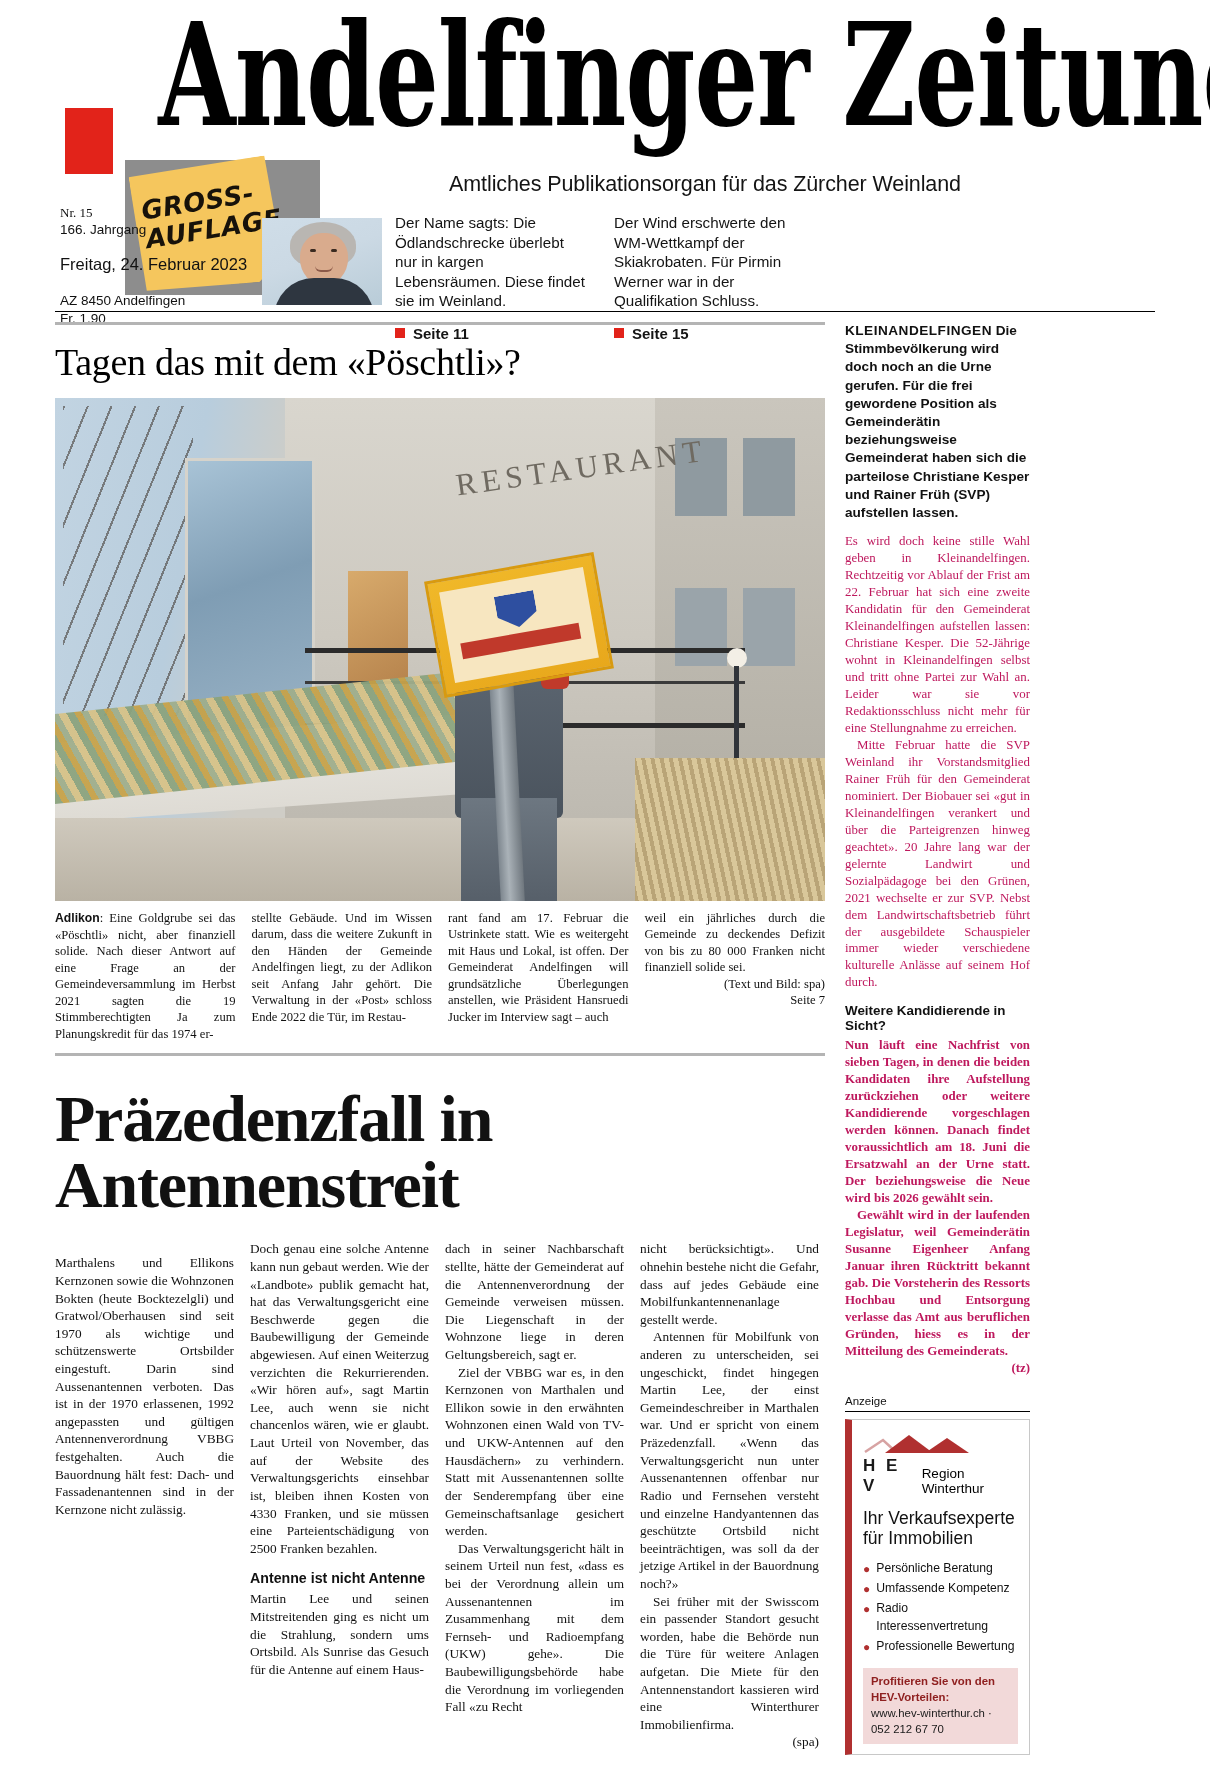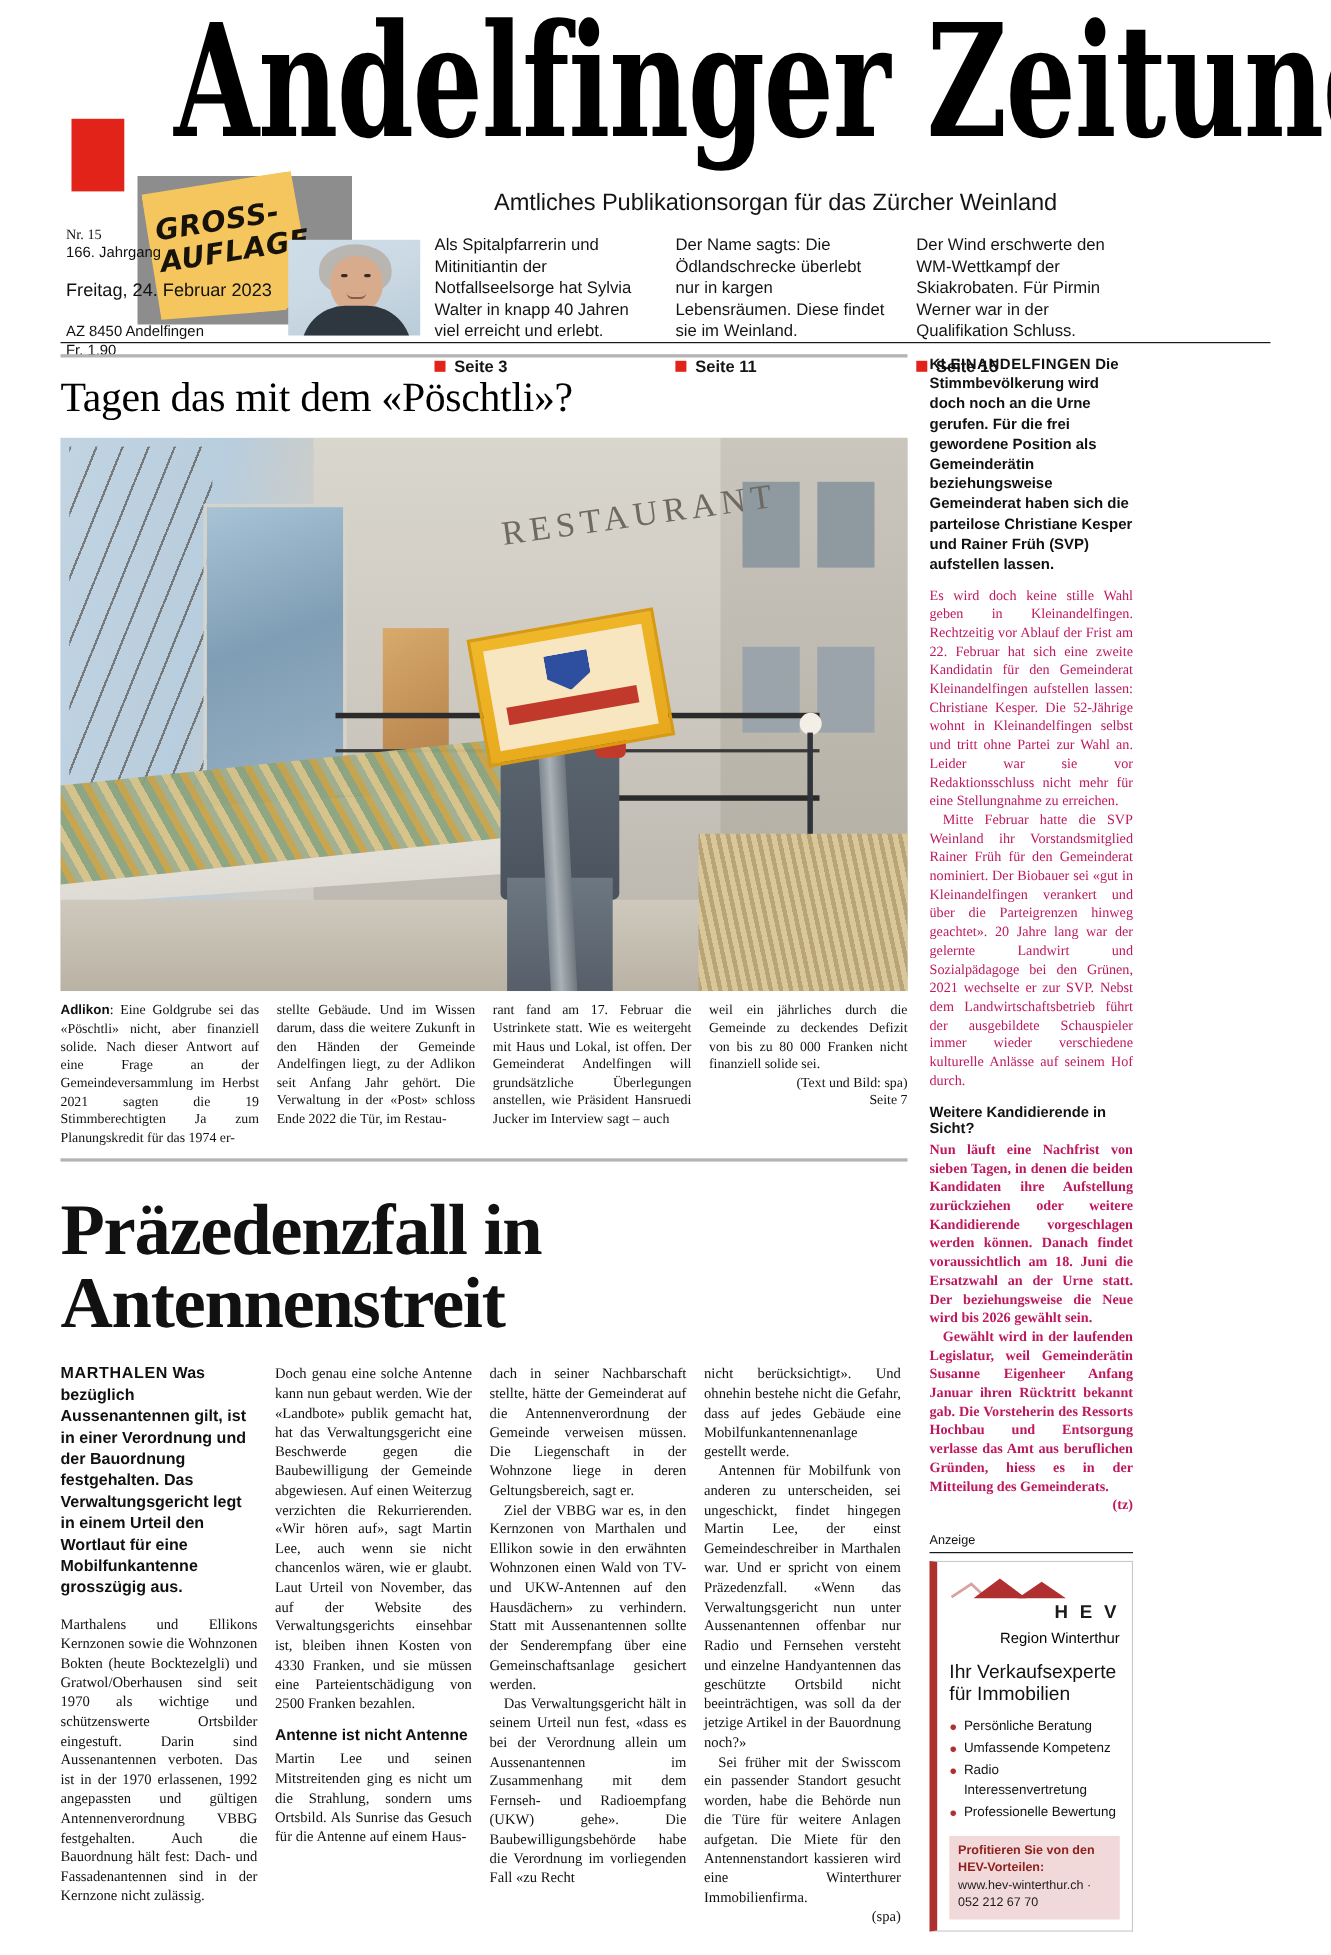--- a/index.html
+++ b/index.html
@@ -286,21 +286,21 @@
   .rc-sign { text-align: right; }
 
   
   .anzeige-wrap { margin-top: 18px; }
   .anzeige-label { font-size: 11.5px; color: #111; padding-bottom: 4px; }
   .anzeige-line { height: 1px; background: #000; }
   .ad {
     margin-top: 7px; border: 1px solid #c8c8c8; border-left: 7px solid #b03030;
     padding: 12px 11px 10px 11px; background: #fff;
   }
-  .ad-logo { display: flex; align-items: flex-end; gap: 6px; margin-bottom: 12px; flex-direction: column; }
+  .ad-logo { display: flex; align-items: flex-end; gap: 6px; margin-bottom: 12px; }
   .ad-hev { font-size: 17px; font-weight: bold; letter-spacing: 3px; color: #1a1a1a; }
   .ad-region { font-size: 13.5px; color: #000000; }
   .ad-mountains { position: relative; height: 22px; margin-bottom: 2px; }
   .ad-claim {
     font-size: 17.5px; line-height: 1.16; font-weight: normal; color: #111; margin-bottom: 12px;
   }
   .ad-item { display: flex; gap: 6px; align-items: flex-start; font-size: 12.2px; line-height: 1.45; margin-bottom: 2px; }
   .ad-dot { color: #b03030; font-size: 12px; line-height: 1.5; }
   .ad-footer {
     margin-top: 12px; background: #f2d9d9; padding: 6px 8px;
@@ -339,27 +339,20 @@
     <div class="portrait">
       <div class="hair"></div>
       <div class="face"></div>
       <div class="eyeL"></div>
       <div class="eyeR"></div>
       <div class="mouth"></div>
       <div class="body"></div>
     </div>
 
     <div class="teasers">
-      <div class="teaser">
-        <p>Als Spitalpfarrerin und Mitinitiantin der Notfallseelsorge hat Sylvia Walter in knapp 40 Jahren viel erreicht und erlebt.</p>
-        <div class="seite">
-          <span class="bullet-sq"></span>
-          <span>Seite 3</span>
-        </div>
-      </div>
       <div class="teaser">
         <p>Der Name sagts: Die Ödlandschrecke überlebt nur in kargen Lebensräumen. Diese findet sie im Weinland.</p>
         <div class="seite">
           <span class="bullet-sq"></span>
           <span>Seite 11</span>
         </div>
       </div>
       <div class="teaser">
         <p>Der Wind erschwerte den WM-Wettkampf der Skiakrobaten. Für Pirmin Werner war in der Qualifikation Schluss.</p>
         <div class="seite">
@@ -426,24 +419,20 @@
         </div>
       </div>
 
       <div class="rule-grey-wide"></div>
 
       <h1 class="big-headline">Präzedenzfall in Antennenstreit</h1>
 
       <div class="lower-cols">
 
         <div class="lower-col">
-          <div class="lead-bold">
-            <span class="place">MARTHALEN</span>
-            <span>Was bezüglich Aussenantennen gilt, ist in einer Verordnung und der Bauordnung festgehalten. Das Verwaltungsgericht legt in einem Urteil den Wortlaut für eine Mobilfunkantenne grosszügig aus.</span>
-          </div>
           <div class="body-serif" style="margin-top:14px;">
             <p class="first">Marthalens und Ellikons Kernzonen sowie die Wohnzonen Bokten (heute Bocktezelgli) und Gratwol/Oberhausen sind seit 1970 als wichtige und schützenswerte Ortsbilder eingestuft. Darin sind Aussenantennen verboten. Das ist in der 1970 erlassenen, 1992 angepassten und gültigen Antennenverordnung VBBG festgehalten. Auch die Bauordnung hält fest: Dach- und Fassadenantennen sind in der Kernzone nicht zulässig.</p>
           </div>
         </div>
 
         <div class="lower-col">
           <div class="body-serif">
             <p class="first">Doch genau eine solche Antenne kann nun gebaut werden. Wie der «Landbote» publik gemacht hat, hat das Verwaltungsgericht eine Beschwerde gegen die Baubewilligung der Gemeinde abgewiesen. Auf einen Weiterzug verzichten die Rekurrierenden. «Wir hören auf», sagt Martin Lee, auch wenn sie nicht chancenlos wären, wie er glaubt. Laut Urteil von November, das auf der Website des Verwaltungsgerichts einsehbar ist, bleiben ihnen Kosten von 4330 Franken, und sie müssen eine Parteientschädigung von 2500 Franken bezahlen.</p>
           </div>
           <div class="sub-head">Antenne ist nicht Antenne</div>

